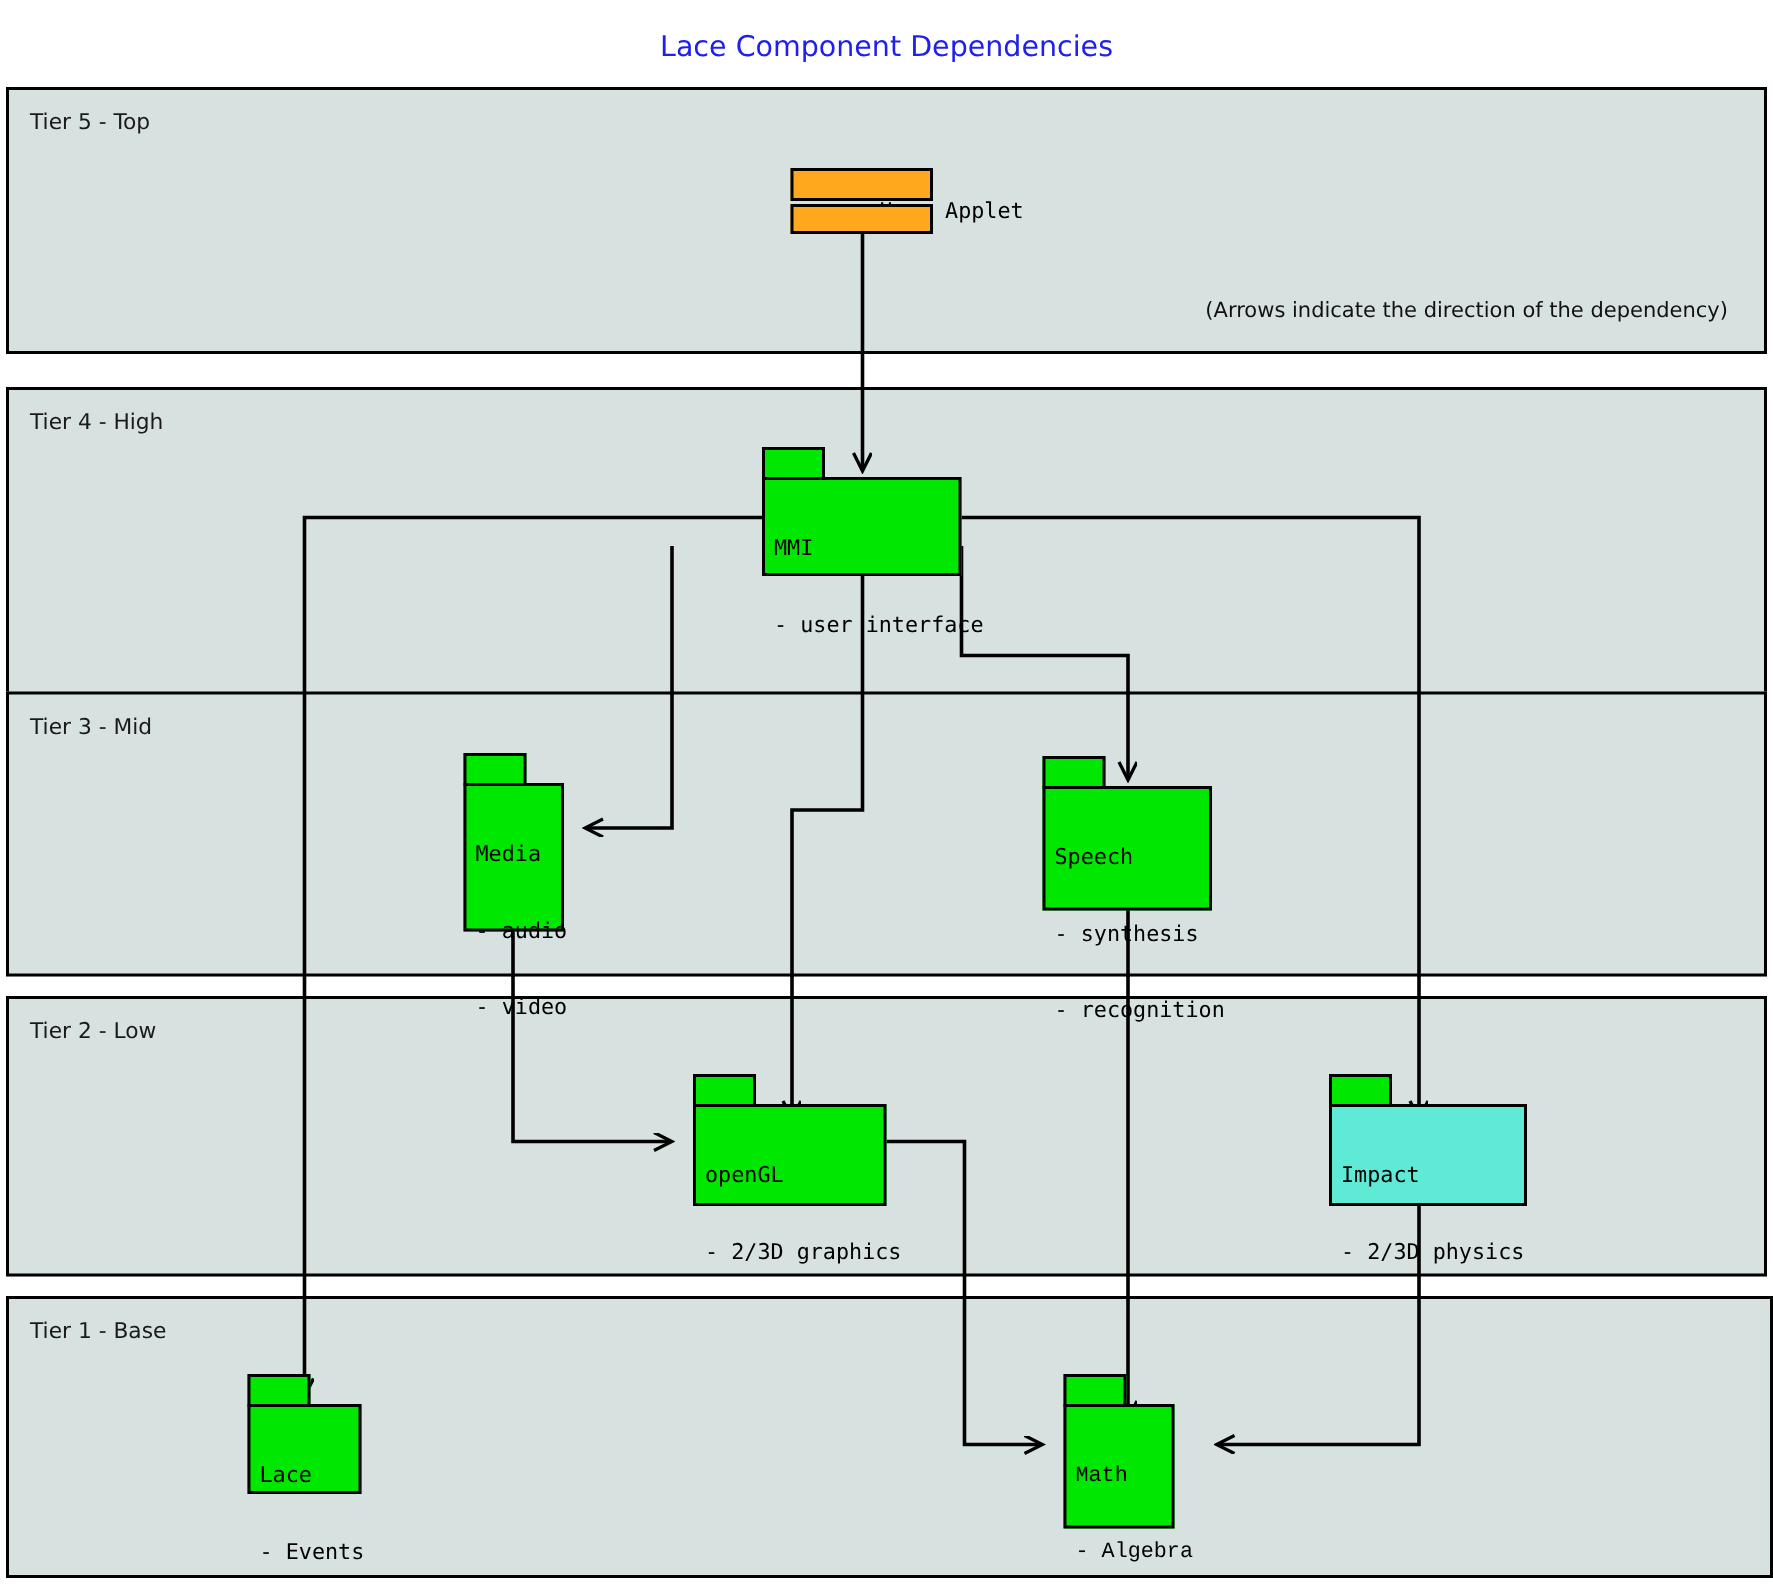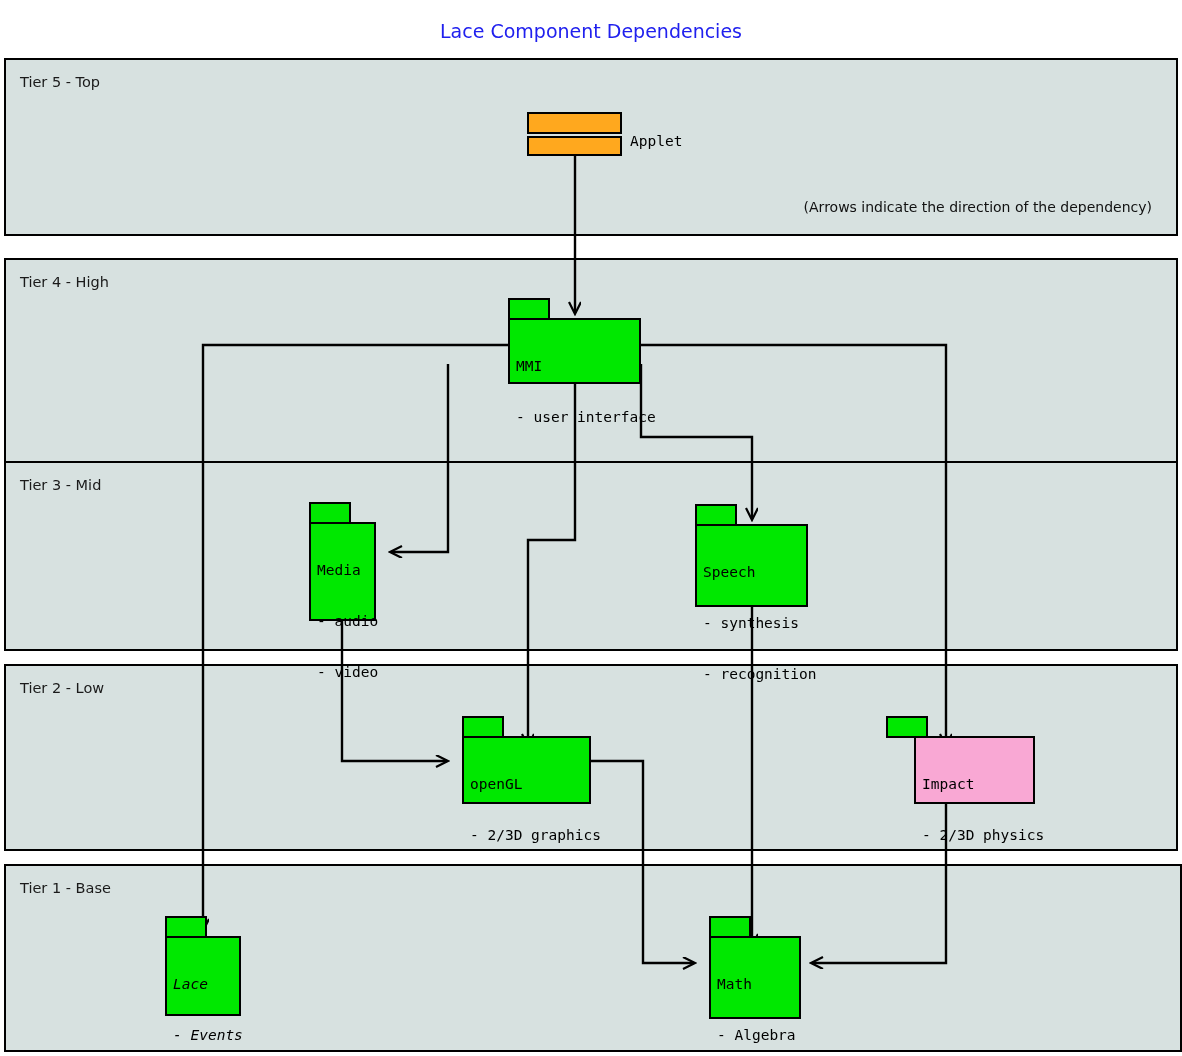--- a/index.html
+++ b/index.html
@@ -155,36 +155,36 @@
   <div class="pkg green" id="node-opengl" style="left: 462px; top: 716px;">
     <div class="tab" style="background: rgb(0, 232, 0);"></div>
     <div class="body lines" style="width: 129px; height: 68px; background: rgb(0, 232, 0);">
       <span>openGL</span>
       <span>- 2/3D graphics</span>
     </div>
   </div>
 
   <div class="pkg green" id="node-impact" style="left: 886px; top: 716px;">
     <div class="tab" style="background: rgb(0, 232, 0);"></div>
-    <div class="body lines" style="width: 121px; height: 68px; background: #f9a8d4; margin-left: 28px;">
+    <div class="body lines" style="width: 132px; height: 68px; background: #5eead4;">
       <span>Impact</span>
       <span>- 2/3D physics</span>
     </div>
   </div>
 
   <div class="pkg green" id="node-lace" style="left: 165px; top: 916px;">
     <div class="tab" style="background: rgb(0, 232, 0);"></div>
-    <div class="body lines" style="width: 76px; height: 80px; background: rgb(0, 232, 0); font-style: italic;">
+    <div class="body lines" style="width: 76px; height: 60px; background: rgb(0, 232, 0);">
       <span>Lace</span>
       <span>- Events</span>
     </div>
   </div>
 
   <div class="pkg green" id="node-math" style="left: 709px; top: 916px;">
     <div class="tab" style="background: rgb(0, 232, 0);"></div>
-    <div class="body lines" style="width: 92px; height: 83px; background: rgb(0, 232, 0);">
+    <div class="body lines" style="width: 74px; height: 83px; background: rgb(0, 232, 0); font-family: Liberation Mono, monospace;">
       <span>Math</span>
       <span>- Algebra</span>
       
     </div>
   </div>
 
 </div>
 
 </body></html>

